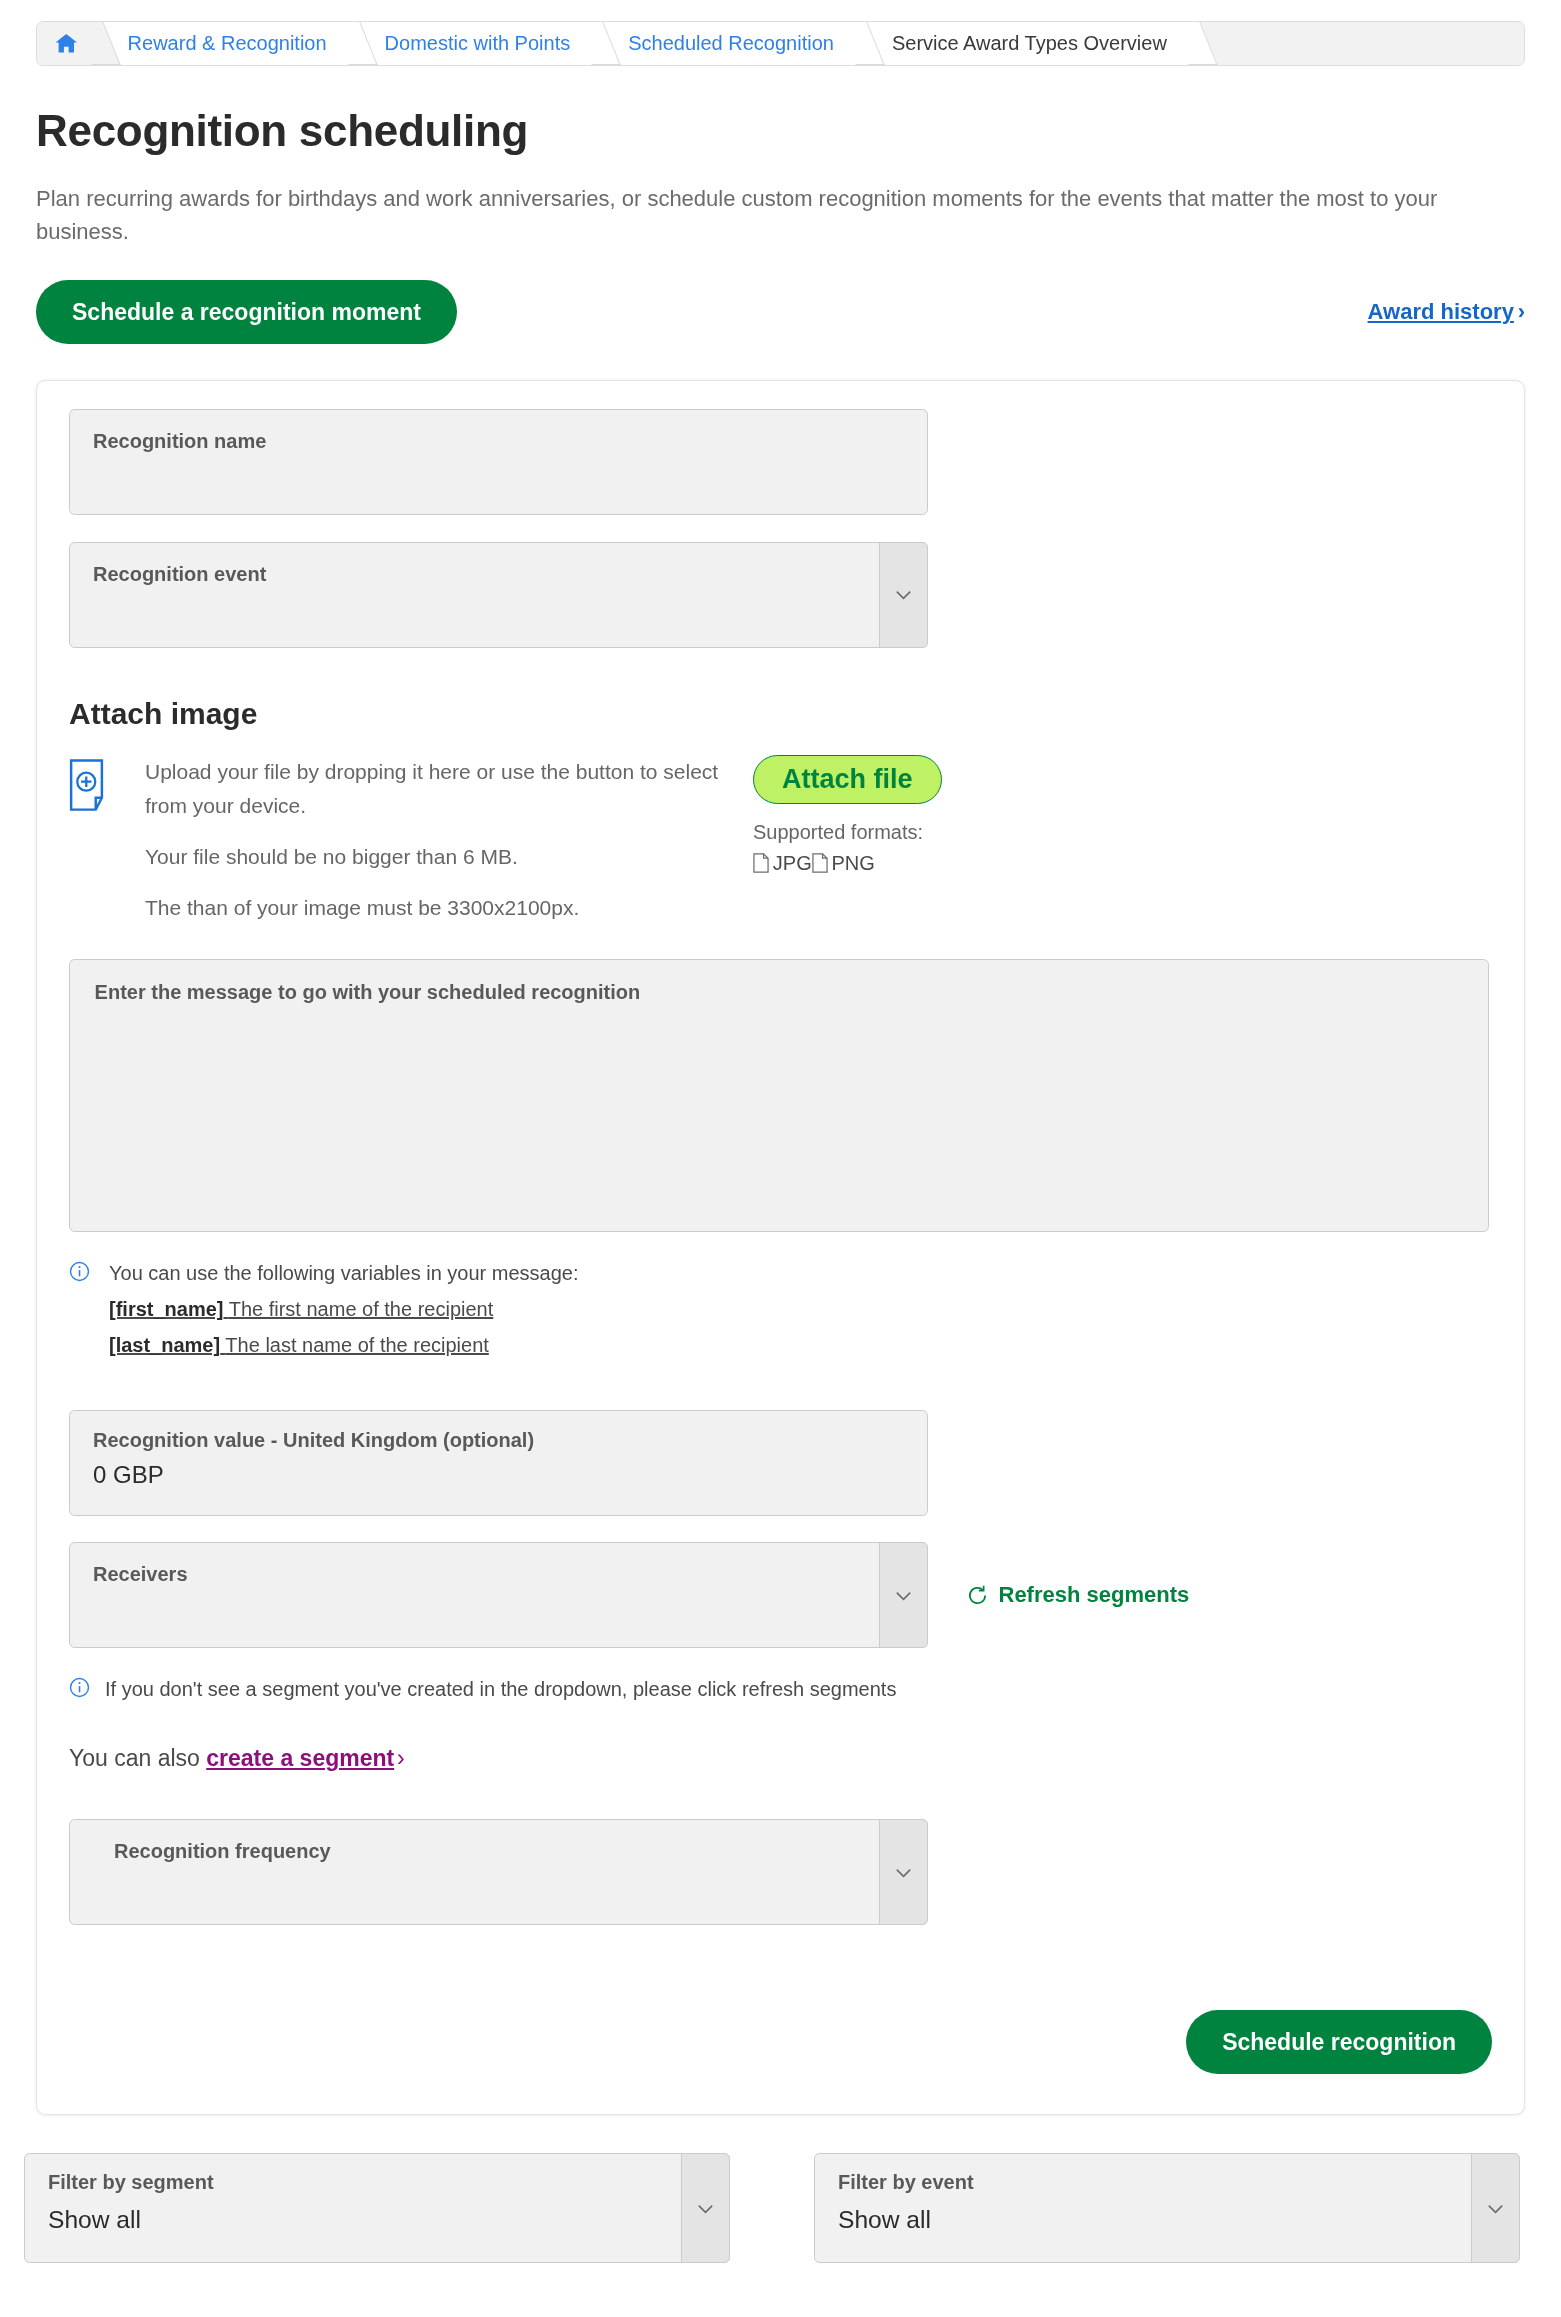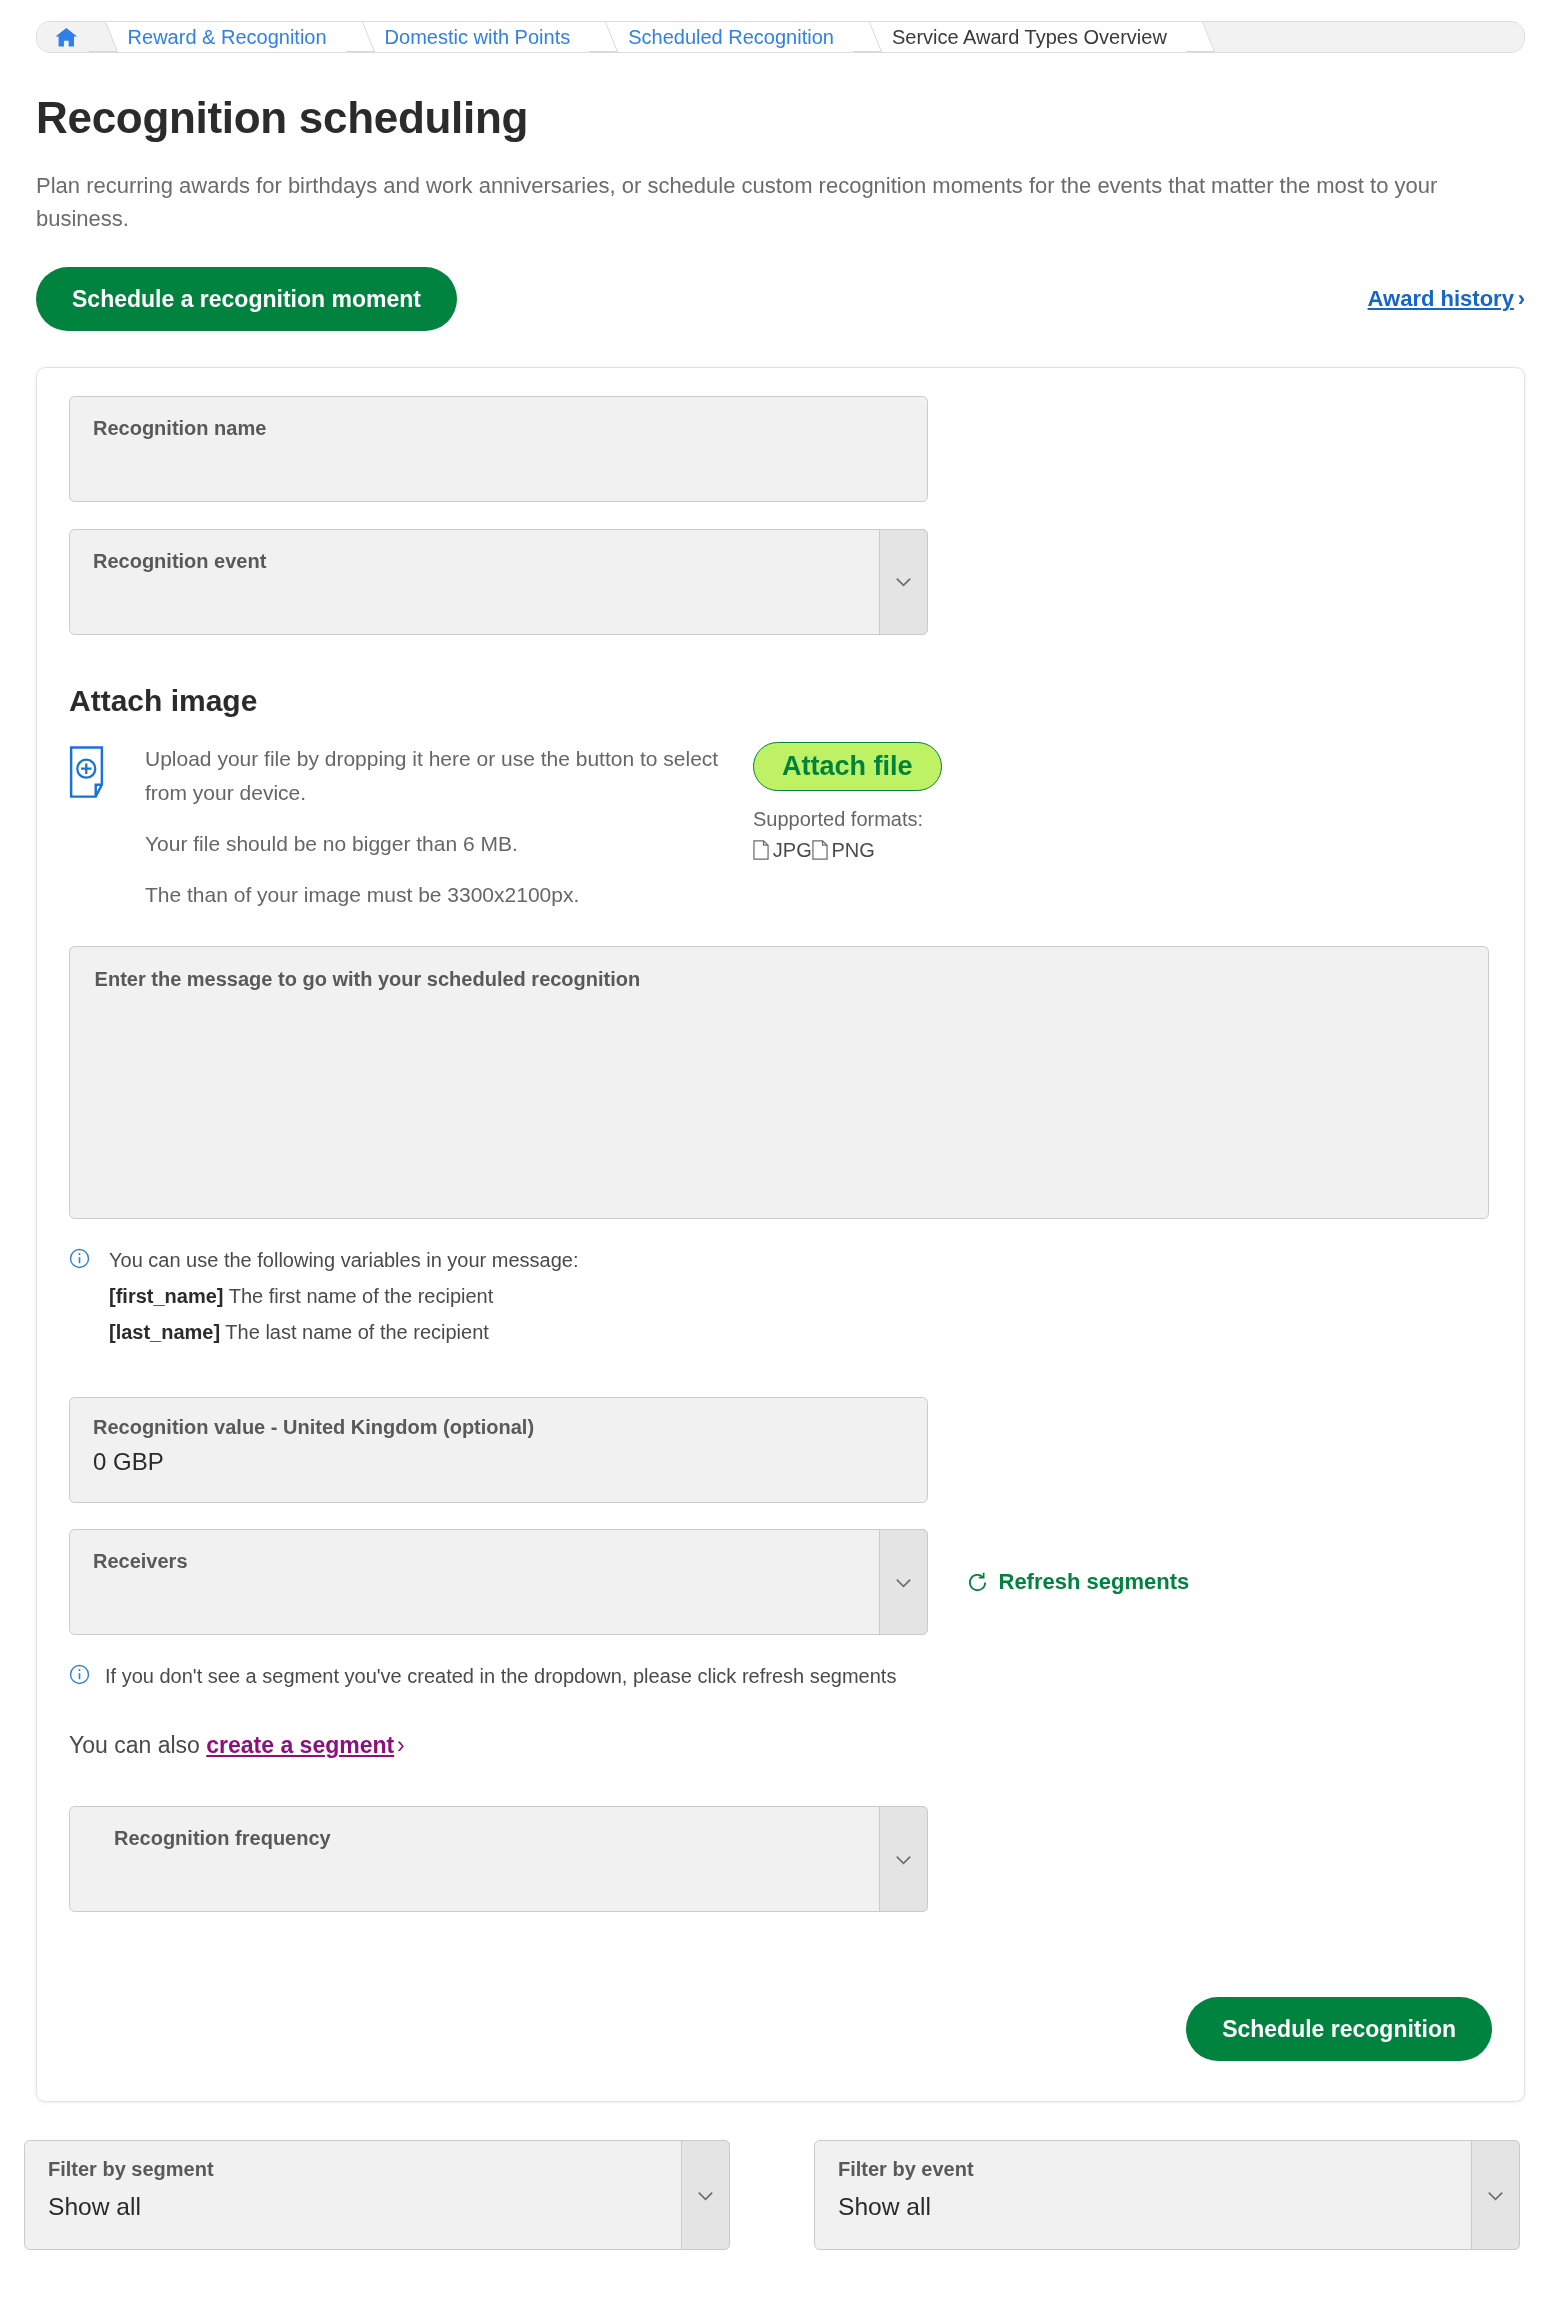--- a/index.html
+++ b/index.html
@@ -12,24 +12,24 @@
     font-family: "Liberation Sans", sans-serif;
     color: #333333;
     -webkit-font-smoothing: antialiased;
   }
 
   .page { width: 1561px; min-height: 2318px; position: relative; background: #fff; }
 
   
   .breadcrumb-bar {
     margin: 21px 36px 0 36px;
-    height: 32px;
+    height: 45px;
     background: #f2f2f2;
     border: 0.9px solid #dcdcdc;
-    border-radius: 14px;
+    border-radius: 7px;
     display: flex;
     align-items: stretch;
     overflow: hidden;
   }
   .crumb {
     position: relative;
     display: flex;
     align-items: center;
     background: #ffffff;
     padding: 0 28px 0 30px;
@@ -229,21 +229,21 @@
     display: flex;
     align-items: flex-start;
   }
   .info-icon { width: 21px; height: 21px; flex: 0 0 21px; margin-top: 3.8px; }
   .hint-body {
     margin-left: 19px;
     font-size: 20px;
     line-height: 1.62;
     color: #4a4a4a;
   }
-  .hint-body .varline { margin-top: 3.8px; }
+  .hint-body .varline { margin-top: 3.8px; text-decoration: underline; }
   .hint-body b { color: #2b2b2b; }
   .hint.tight .hint-body { margin-left: 15px; width: 842px; }
 
   .also-line {
     margin-top: 40px;
     font-size: 23px;
     color: #4a4a4a;
   }
   .link-purple {
     color: #8e0f7c;

